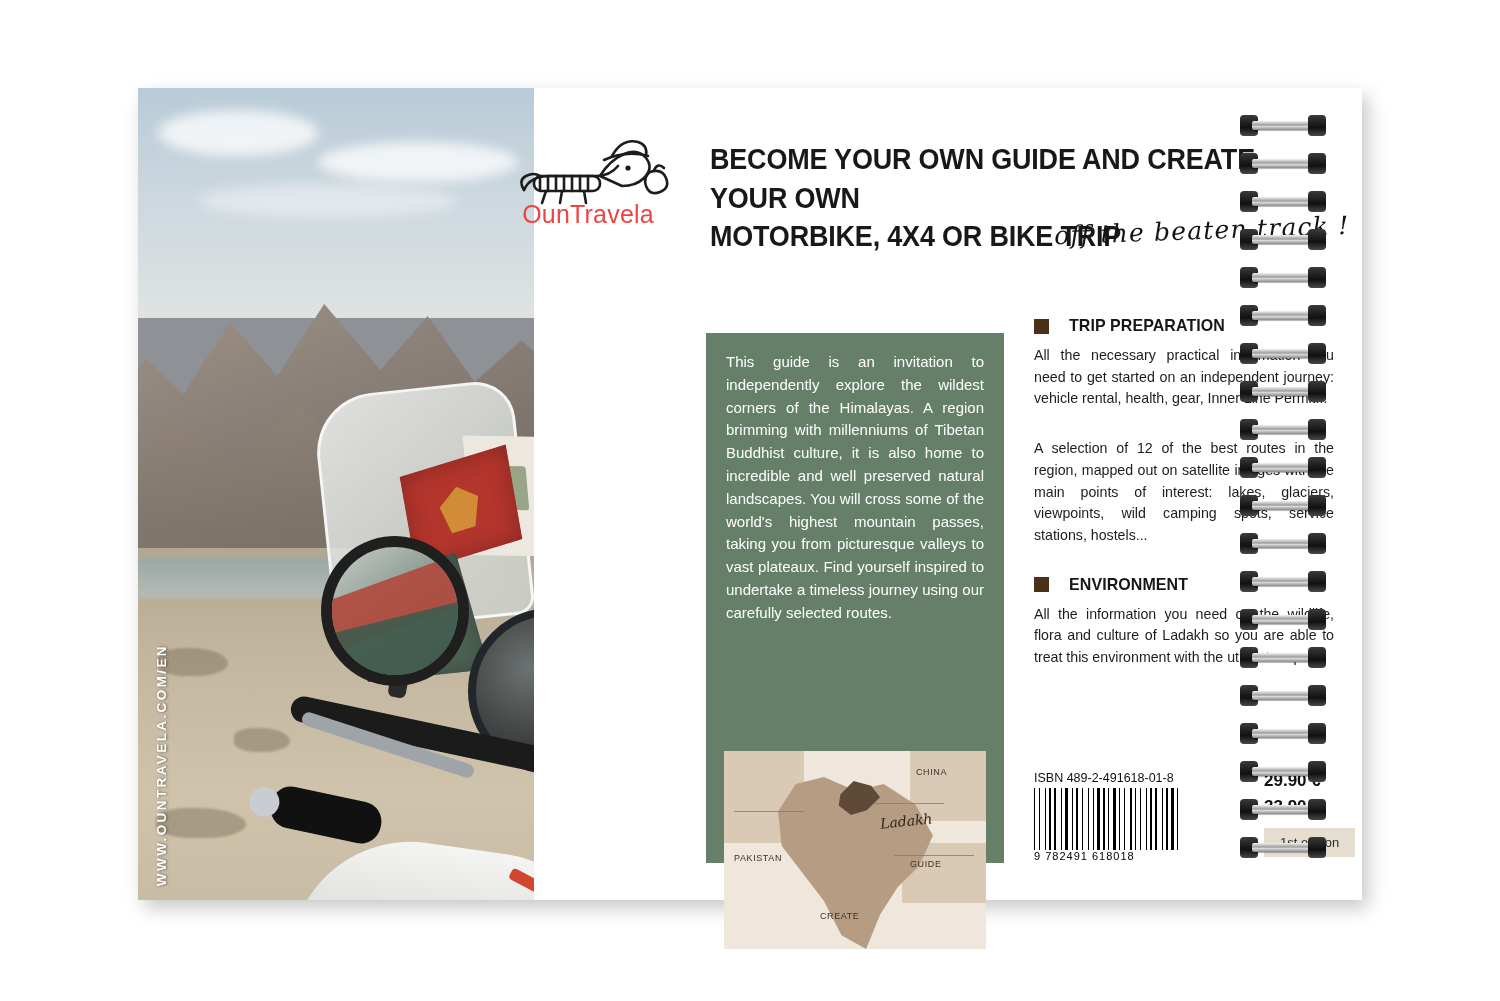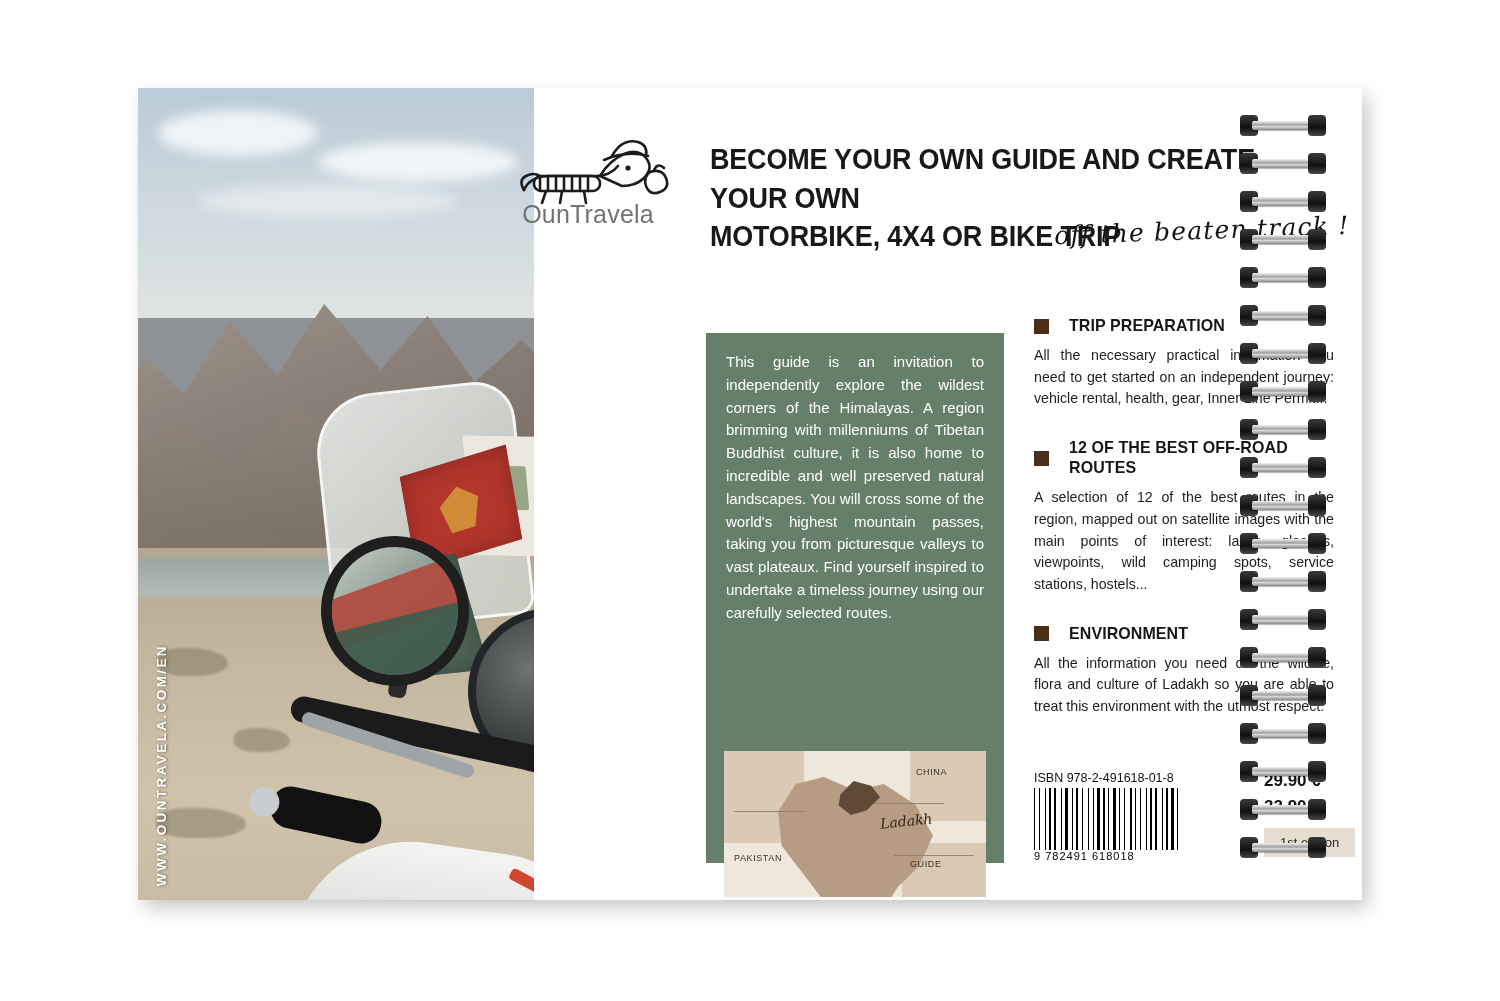--- a/index.html
+++ b/index.html
@@ -176,21 +176,21 @@
     width: 828px; height: 812px;
     background: #ffffff;
   }
 
   
   #logo {
     position: absolute; left: -46px; top: 28px; width: 200px; height: 140px;
   }
   #logo-name {
     position: absolute; left: -46px; top: 112px; width: 200px;
-    text-align: center; font-size: 25px; color: #737373;
+    text-align: center; font-size: 25px; color: #ef4444;
     font-family: "Liberation Sans", sans-serif; letter-spacing: .2px;
   }
 
   
   #headline {
     position: absolute; left: 176px; top: 52px; width: 600px;
     font-family: "Liberation Sans", sans-serif;
     font-weight: 700;
     font-size: 29px;
     line-height: 1.33;
@@ -219,21 +219,21 @@
   #intro-text {
     position: absolute; left: 20px; top: 18px; width: 258px;
     color: #ffffff;
     font-size: 15px;
     line-height: 1.52;
     text-align: justify;
     font-family: "Liberation Sans", sans-serif;
   }
   
   #map {
-    position: absolute; left: 18px; top: 418px; width: 262px; height: 146px;
+    position: absolute; left: 18px; top: 418px; width: 262px; height: 198px;
     background: #efe7dc; overflow: hidden;
   }
   .map-land {
     position: absolute; left: 40px; top: 26px; width: 176px; height: 172px;
     background: #b79c84;
     clip-path: polygon(18% 4%, 34% 0, 52% 8%, 68% 4%, 86% 16%, 96% 34%, 88% 52%, 76% 64%, 66% 80%, 58% 100%, 44% 92%, 34% 72%, 22% 56%, 10% 40%, 8% 20%);
   }
   .map-ladakh {
     position: absolute; left: 112px; top: 30px; width: 44px; height: 34px;
     background: #5f4a37;
@@ -421,37 +421,33 @@
     <div id="features">
       <div class="feature">
         <div class="feature-head">
           <span class="feature-square"></span>
           <span class="feature-title">TRIP PREPARATION</span>
         </div>
         <div class="feature-body">All the necessary practical information you need to get started on an independent journey: vehicle rental, health, gear, Inner Line Permit...</div>
       </div>
 
       <div class="feature">
-        <div class="feature-head">
-          <span class="feature-square"></span>
-          <span class="feature-title">12 OF THE BEST OFF-ROAD ROUTES</span>
-        </div>
         <div class="feature-body">A selection of 12 of the best routes in the region, mapped out on satellite images with the main points of interest: lakes, glaciers, viewpoints, wild camping spots, service stations, hostels...</div>
       </div>
 
       <div class="feature">
         <div class="feature-head">
           <span class="feature-square"></span>
           <span class="feature-title">ENVIRONMENT</span>
         </div>
         <div class="feature-body">All the information you need on the wildlife, flora and culture of Ladakh so you are able to treat this environment with the utmost respect.</div>
       </div>
     </div>
 
-    <div id="isbn">ISBN 978-2-491618-01-8</div>
+    <div id="isbn">ISBN 489-2-491618-01-8</div>
     <div id="barcode">
       <div class="bars" id="bars">
           <i style="left: 0px; width: 1px;"></i>
           <i style="left: 5px; width: 1px;"></i>
           <i style="left: 11px; width: 1px;"></i>
           <i style="left: 15px; width: 2px;"></i>
           <i style="left: 20px; width: 2px;"></i>
           <i style="left: 27px; width: 1px;"></i>
           <i style="left: 31px; width: 3px;"></i>
           <i style="left: 38px; width: 1px;"></i>

